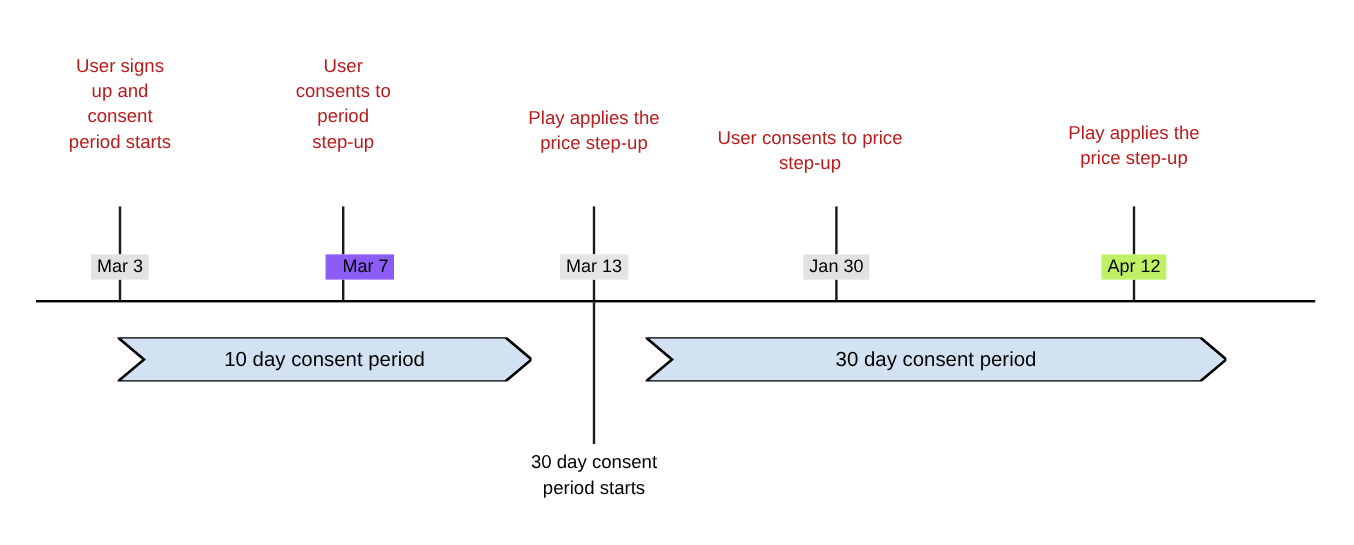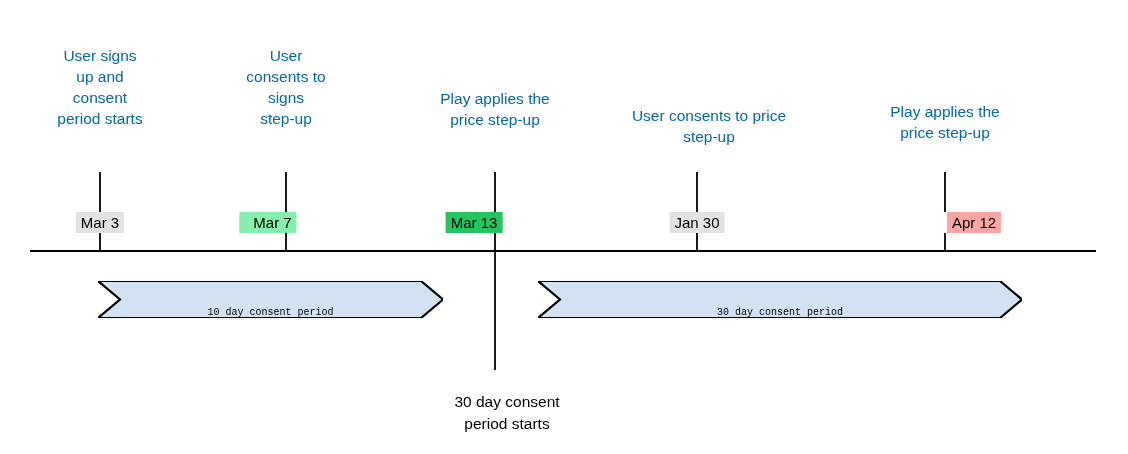--- a/index.html
+++ b/index.html
@@ -42,21 +42,21 @@
     height: 21px;
     padding: 0 5px;
     white-space: nowrap;
     transform: translateX(-50%);
     text-align: center;
   }
 
   
   .event-label {
     position: absolute;
-    color: #0369a1;
+    color: #b91c1c;
     font-size: 15.5px;
     line-height: 21px;
     text-align: center;
     transform: translateX(-50%);
     white-space: pre-line;
   }
 
   
   .below-label {
     position: absolute;
@@ -71,73 +71,72 @@
   
   .chevron-wrap {
     position: absolute;
   }
   .chevron-wrap svg {
     display: block;
   }
   .chevron-text {
     position: absolute;
     left: 0;
-    top: 13px;
+    top: 0;
     width: 100%;
     height: 100%;
     display: flex;
     align-items: center;
     justify-content: center;
-    font-size: 10px;
+    font-size: 17px;
     color: #000000;
     pointer-events: none;
-    font-family: Liberation Mono, monospace;
   }
 </style>
 </head>
 <body>
 
 <div id="canvas">
 
   <div class="axis-line" id="axis-line" style="left: 30px; top: 250px; width: 1066px; background: rgb(0, 0, 0);"></div>
 
   <div id="events-layer">
       <div class="event-label" style="left: 100px; top: 45px; width: 170px;">User signs
 up and
 consent
 period starts</div>
       <div class="tick" style="left: 99px; top: 172px; height: 40px;"></div>
       <div class="tick" style="left: 99px; top: 233px; height: 17px;"></div>
       <div class="date-chip" style="left: 100px; top: 212px; background: rgb(226, 226, 226);">Mar 3</div>
       <div class="event-label" style="left: 286px; top: 45px; width: 150px;">User
 consents to
-signs
+period
 step-up</div>
       <div class="tick" style="left: 285px; top: 172px; height: 40px;"></div>
       <div class="tick" style="left: 285px; top: 233px; height: 17px;"></div>
-      <div class="date-chip" style="left: 268px; top: 212px; background: #86efac; padding-left: 14px;">Mar 7</div>
+      <div class="date-chip" style="left: 300px; top: 212px; background: #8b5cf6; padding-left: 14px;">Mar 7</div>
       <div class="event-label" style="left: 495px; top: 88px; width: 200px;">Play applies the
 price step-up</div>
       <div class="tick" style="left: 494px; top: 172px; height: 40px;"></div>
       <div class="tick" style="left: 494px; top: 233px; height: 17px;"></div>
-      <div class="date-chip" style="left: 474px; top: 212px; background: #22c55e;">Mar 13</div>
-      <div class="event-label" style="left: 709px; top: 105px; width: 230px;">User consents to price
+      <div class="date-chip" style="left: 495px; top: 212px; background: #e5e5e5;">Mar 13</div>
+      <div class="event-label" style="left: 675px; top: 105px; width: 230px;">User consents to price
 step-up</div>
       <div class="tick" style="left: 696px; top: 172px; height: 40px;"></div>
       <div class="tick" style="left: 696px; top: 233px; height: 17px;"></div>
       <div class="date-chip" style="left: 697px; top: 212px; background: rgb(226, 226, 226);">Jan 30</div>
       <div class="event-label" style="left: 945px; top: 101px; width: 200px;">Play applies the
 price step-up</div>
       <div class="tick" style="left: 944px; top: 172px; height: 40px;"></div>
       <div class="tick" style="left: 944px; top: 233px; height: 17px;"></div>
-      <div class="date-chip" style="left: 945px; top: 212px; background: #fca5a5; margin-left: 29px;">Apr 12</div>
+      <div class="date-chip" style="left: 945px; top: 212px; background: #bef264;">Apr 12</div>
     </div>
 
   <div class="tick" id="below-tick" style="left: 494px; top: 252px; height: 118px;"></div>
-  <div class="below-label" id="below-label" style="left: 507px; top: 375px; width: 200px; margin-top: 16px;">30 day consent
+  <div class="below-label" id="below-label" style="left: 495px; top: 375px; width: 200px;">30 day consent
 period starts</div>
 
   <div id="bands-layer">
       <div class="chevron-wrap" style="left: 98px; top: 281px; width: 345px; height: 37px;">
         <svg width="345" height="37" viewBox="0 0 345 37">
           <polygon points="0,0 323,0 345,18.5 323,37 0,37 22,18.5" fill="#d3e2f2" stroke="#000000" stroke-width="2.2" stroke-linejoin="miter"></polygon>
         </svg>
         <div class="chevron-text">10 day consent period</div>
       </div>
       <div class="chevron-wrap" style="left: 538px; top: 281px; width: 484px; height: 37px; text-align: center;">

